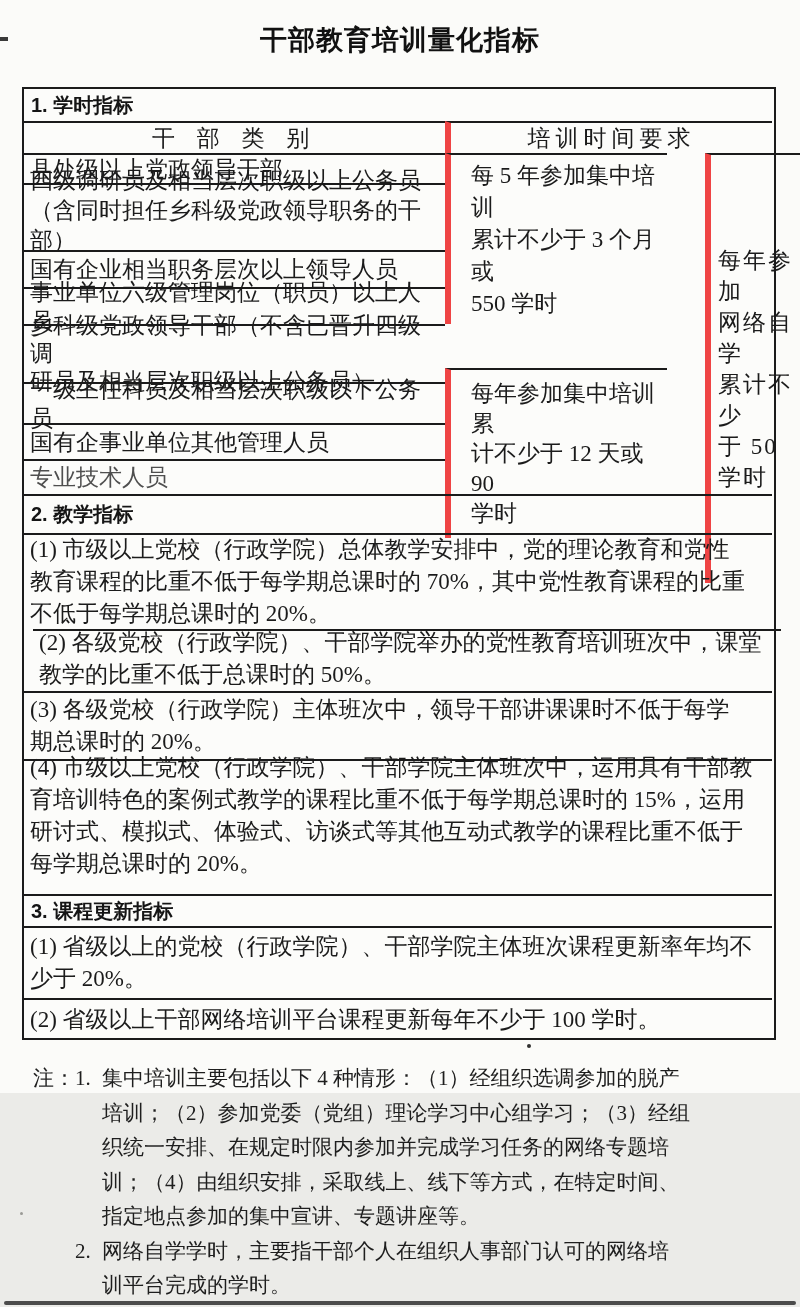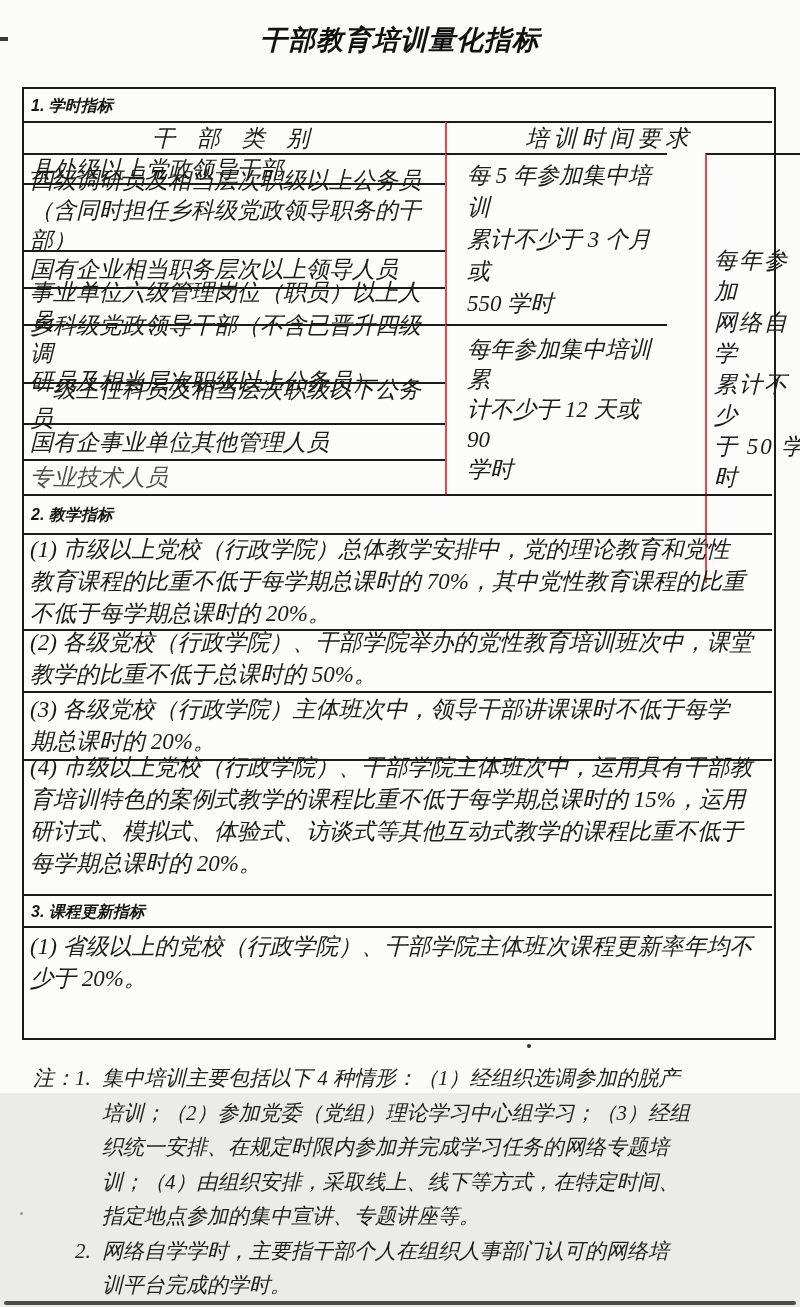--- a/index.html
+++ b/index.html
@@ -1,50 +1,49 @@
 <!DOCTYPE html>
 <html><head>
 <meta charset="utf-8">
 <style>
   html,body { margin:0; padding:0; background:#ffffff; }
   .page {
     position:relative; width:800px; height:1307px; overflow:hidden;
     background:#fbfbf9;
     font-family:"Liberation Serif","DejaVu Serif",serif;
     color:#1b1b1b;
-    font-style:italic;
   }
   .gray-band { position:absolute; left:0; top:1093px; width:800px; height:214px; background:#ebebe8; }
   .doc-title {
     position:absolute; top:22px; left:0; width:800px; text-align:center;
     font-family:"Liberation Sans","DejaVu Sans",sans-serif;
     font-weight:bold; font-size:27px; letter-spacing:1px; color:#111;
   }
   .tbl {
     position:absolute; left:22px; top:87px; width:754px; height:953px;
     border:2px solid #1b1b1b; box-sizing:border-box; background:#fcfcfa;
   }
   .cell {
     position:absolute; box-sizing:border-box;
     display:flex; flex-direction:column; justify-content:center;
     font-size:23px; line-height:29px; white-space:pre-line;
   }
   .bt { border-top:2px solid #1b1b1b; }
-  .bl { border-left:2px solid #ef4444; }
+  .bl { border-left:6px solid #ef4444; }
   .sec-head {
     font-family:"Liberation Sans","DejaVu Sans",sans-serif;
-    font-weight:bold; font-size:16px; padding-left:7px; white-space:nowrap; color:#151515;
+    font-weight:bold; font-size:20px; padding-left:7px; white-space:nowrap; color:#151515;
   }
   .hdr { align-items:center; text-align:center; }
   .hdr-left  { letter-spacing:8px; }
   .hdr-right { letter-spacing:5px; }
   .cat  { padding-left:6px; padding-right:3px; }
   .faded { color:#4f4f4f; }
   .mid  { padding-left:20px; padding-right:4px; line-height:32px; }
-  .mid2 { line-height:30px; }
+  .mid2 { line-height:30px;margin-top:44px; }
   .rightcol { padding-left:7px; padding-right:2px; line-height:31px; letter-spacing:2px; }
   .para { padding-left:6px; padding-right:6px; line-height:32px; }
 
   .notes {
     position:absolute; left:33px; top:1061px; width:745px;
     font-size:21px; line-height:34.5px; color:#1e1e1e;
   }
   .notes-inner { display:flex; }
   .note-label { flex:none; width:42px; }
   .note-items { flex:1; }
@@ -93,32 +92,33 @@
 
     <div class="cell bt bl rightcol" style="top:64px; left:681px; width:105px; height:430px;">每年参加
 网络自学
 累计不少
 于 50 学时</div>
 
     <div class="cell bt sec-head" style="top:405px; left:0; width:748px; height:39px;">2. 教学指标</div>
     <div class="cell bt para" style="top:444px; left:0; width:748px; height:96px;">(1) 市级以上党校（行政学院）总体教学安排中，党的理论教育和党性
 教育课程的比重不低于每学期总课时的 70%，其中党性教育课程的比重
 不低于每学期总课时的 20%。</div>
-    <div class="cell bt para" style="top:540px; left:0; width:748px; height:57px;">(2) 各级党校（行政学院）、干部学院举办的党性教育培训班次中，课堂
+    <div class="cell bt para" style="top:540px; left:9px; width:748px; height:57px;">(2) 各级党校（行政学院）、干部学院举办的党性教育培训班次中，课堂
 教学的比重不低于总课时的 50%。</div>
     <div class="cell bt para" style="top:602px; left:0; width:748px; height:68px;">(3) 各级党校（行政学院）主体班次中，领导干部讲课课时不低于每学
 期总课时的 20%。</div>
     <div class="cell bt para" style="top:670px; left:0; width:748px; height:111px;">(4) 市级以上党校（行政学院）、干部学院主体班次中，运用具有干部教
 育培训特色的案例式教学的课程比重不低于每学期总课时的 15%，运用
 研讨式、模拟式、体验式、访谈式等其他互动式教学的课程比重不低于
 每学期总课时的 20%。</div>
 
     <div class="cell bt sec-head" style="top:805px; left:0; width:748px; height:32px;">3. 课程更新指标</div>
     <div class="cell bt para" style="top:837px; left:0; width:748px; height:72px;">(1) 省级以上的党校（行政学院）、干部学院主体班次课程更新率年均不
 少于 20%。</div>
+    <div class="cell bt para" style="top:909px; left:0; width:748px; height:41px;">(2) 省级以上干部网络培训平台课程更新每年不少于 100 学时。</div>
   </div>
 
   <div class="notes">
     <div class="notes-inner">
       <span class="note-label">注：</span>
       <div class="note-items">
         <div class="note-item">
           <span class="note-num">1.</span>
           <div class="note-text">集中培训主要包括以下 4 种情形：（1）经组织选调参加的脱产
 培训；（2）参加党委（党组）理论学习中心组学习；（3）经组

